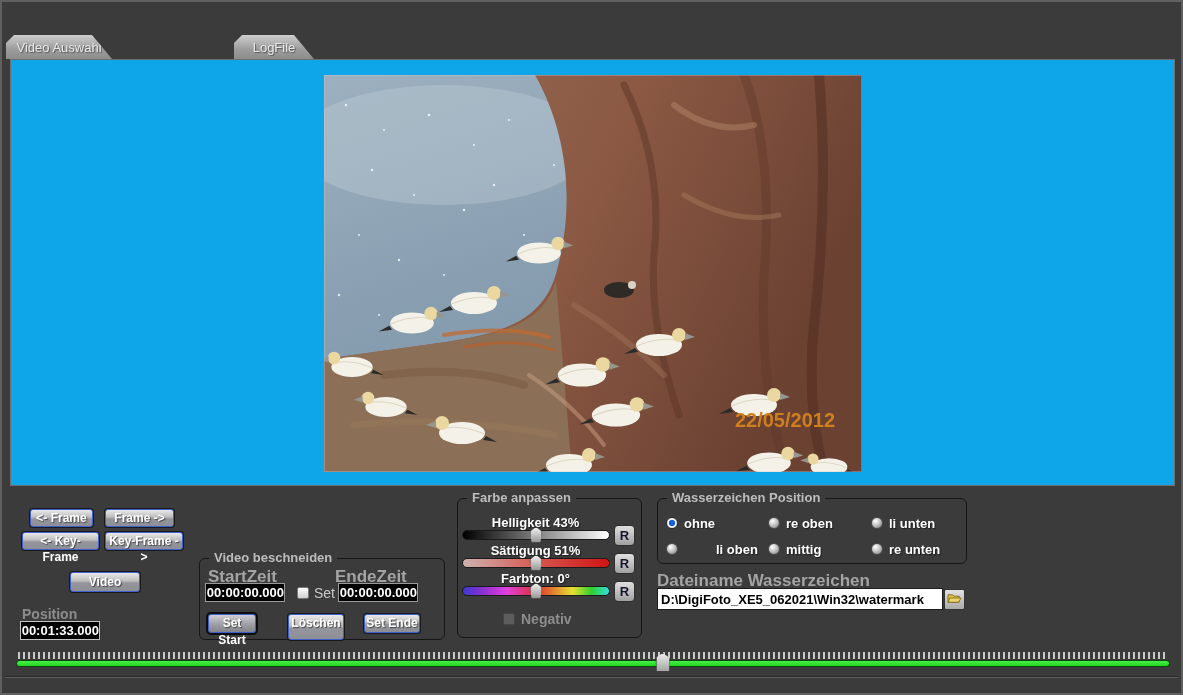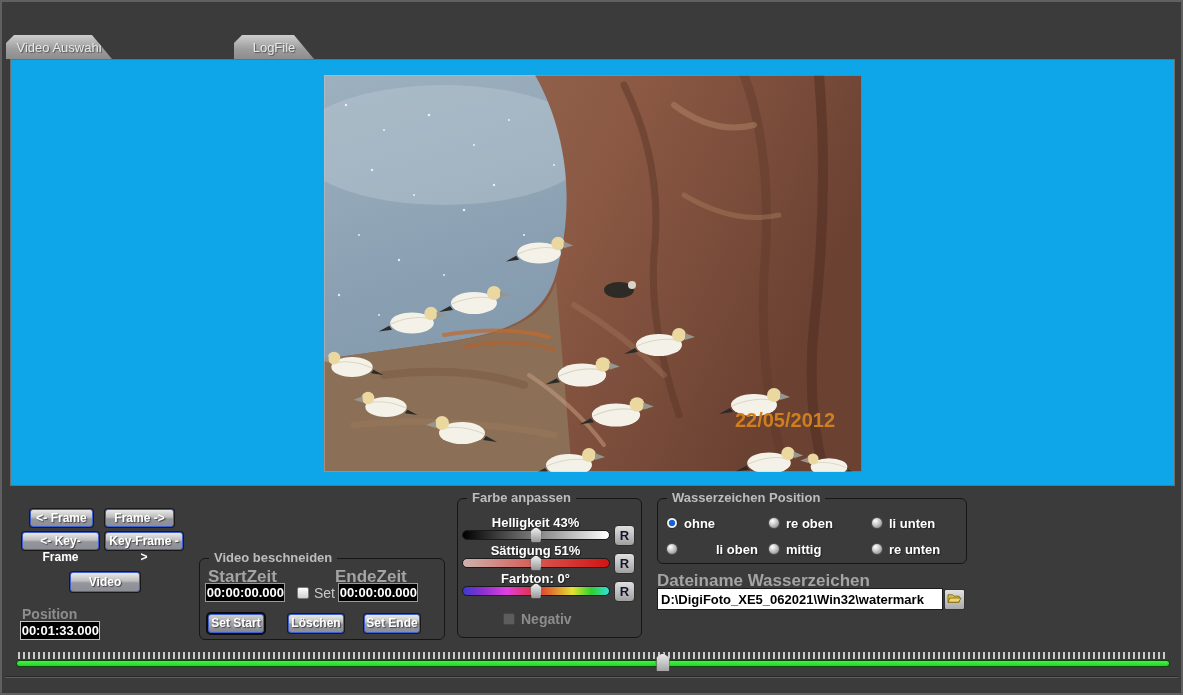--- a/index.html
+++ b/index.html
@@ -172,22 +172,22 @@
 
 
   <div class="group" style="left:197px;top:556px;width:246px;height:82px;">
     <span class="grouptitle">Video beschneiden</span>
     <span class="glabel" style="left:8px;top:8px;">StartZeit</span>
     <span class="glabel" style="left:135px;top:8px;">EndeZeit</span>
     <input class="timefield" style="left: 5px; top: 24px; width: 80px; height: 19px;" value="00:00:00.000">
     <span class="checkbox" style="left:97px;top:28px;"></span>
     <span class="glabel" style="left:114px;top:26px;color:#c9c9c9;font-weight:normal;font-size:14px;">Set</span>
     <input class="timefield" style="left: 138px; top: 24px; width: 80px; height: 19px;" value="00:00:00.000">
-    <div class="btn focused" style="left:8px;top:55px;width:56px;height:19px;line-height:17px;">Set Start</div>
-    <div class="btn" style="left:88px;top:55px;width:56px;height:19px;line-height:17px;">Löschen</div>
+    <div class="btn focused" style="left:8px;top:55px;width:48px;height:19px;line-height:17px;">Set Start</div>
+    <div class="btn" style="left:88px;top:55px;width:56px;height:26px;line-height:17px;">Löschen</div>
     <div class="btn" style="left:164px;top:55px;width:56px;height:19px;line-height:17px;">Set Ende</div>
   </div>
 
   <div class="group" style="left:455px;top:496px;width:185px;height:140px;">
     <span class="grouptitle">Farbe anpassen</span>
     <span class="wlabel" style="left:0;top:16px;width:155px;text-align:center;">Helligkeit 43%</span>
     <div class="slidertrack track-brightness" style="left:4px;top:31px;width:148px;">
       <span class="sliderthumb" style="left: 50%;"></span>
     </div>
     <div class="rbtn" style="left:156px;top:26px;">R</div>

